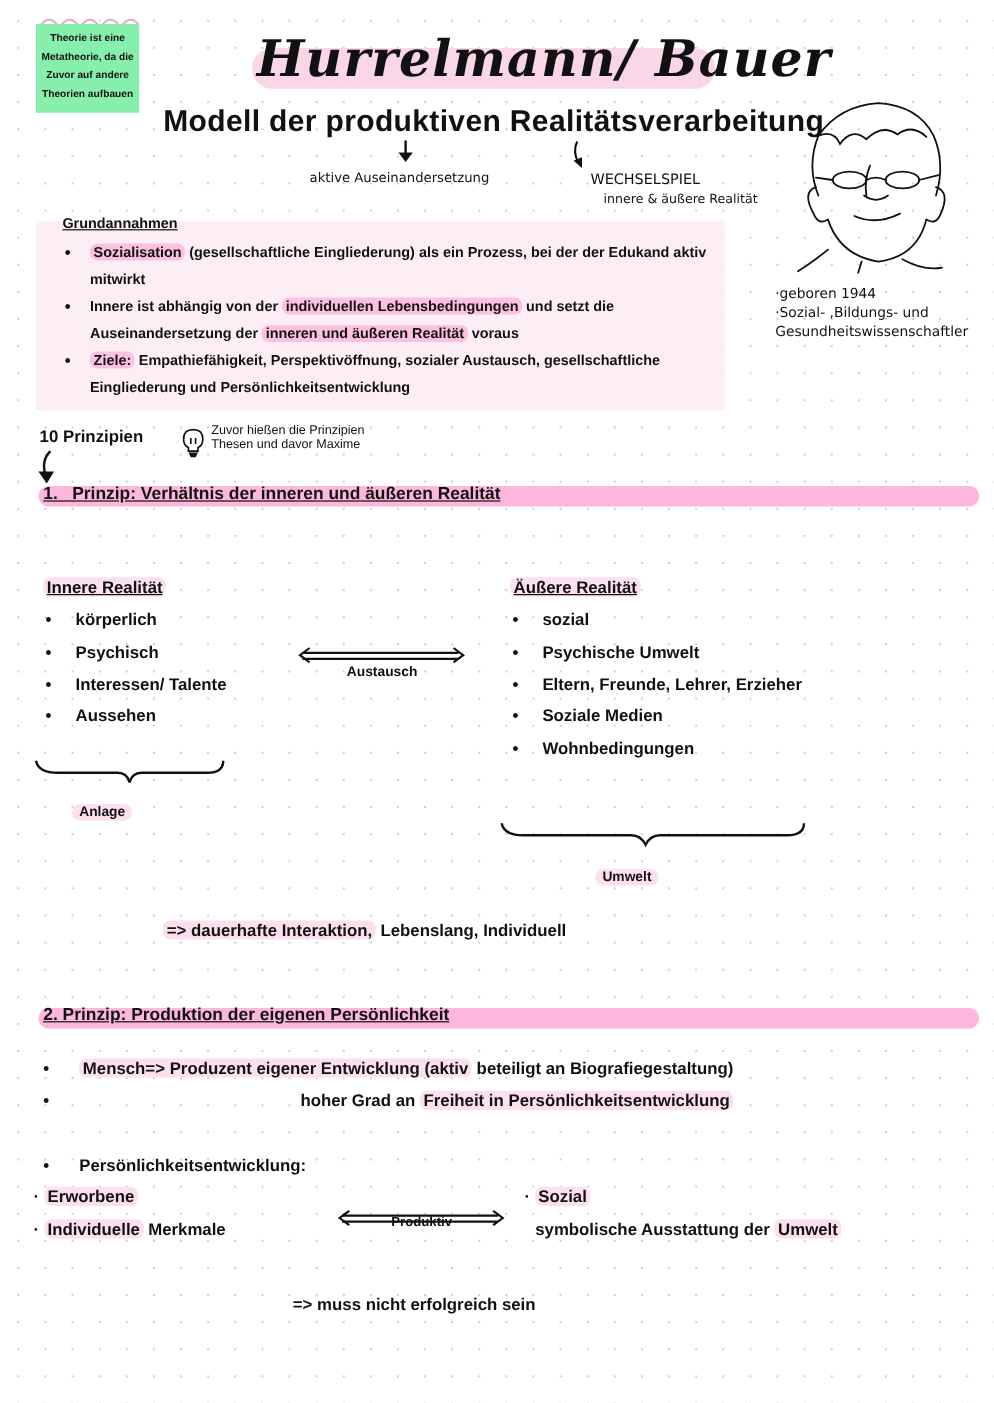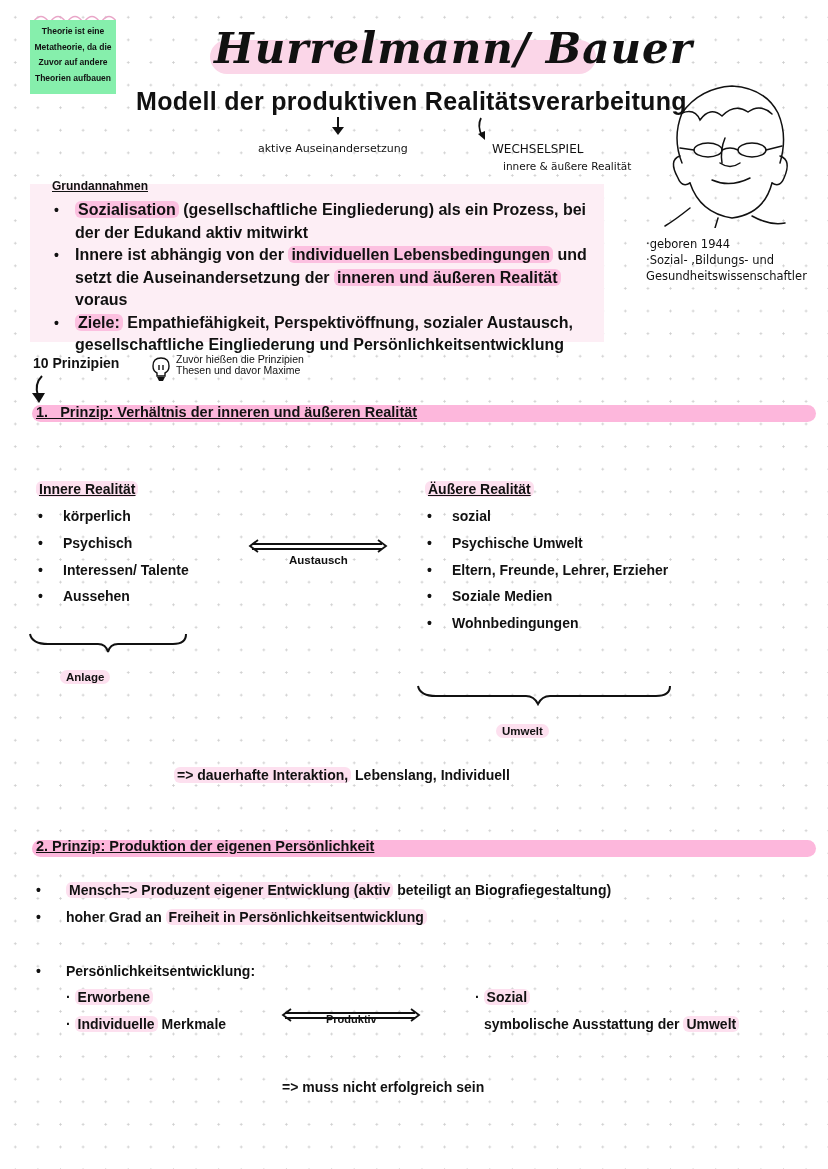--- a/index.html
+++ b/index.html
@@ -23,42 +23,42 @@
 
   .title-hl { left:210px; top:40px; width:386px; height:34px; background:#fbd6e8; border-radius:18px; }
   .title { left:214px; top:24px; font-family:"DejaVu Serif", serif; font-style:italic; font-weight:bold;
            font-size:42px; letter-spacing:1px;text-align:right; }
   .subtitle { left:136px; top:87px; font-size:25px; font-weight:bold; letter-spacing:0.3px; }
   .small-hand { font-family:"DejaVu Sans", sans-serif; font-size:11px; }
 
   .grund-box { left:30px; top:184px; width:574px; height:158px; background:#fdeef5; }
   .grund-title { left:52px; top:179px; font-size:12px; font-weight:bold; text-decoration:underline; }
   .grund-list { left:52px; top:199px; width:552px; margin:0; padding:0; list-style:none;
-                font-size:16px; font-weight:bold; line-height:22.5px; }
+                font-size:12px; font-weight:bold; line-height:22.5px; }
   .grund-list li { position:relative; padding-left:23px; }
   .grund-list li::before { content:"•"; position:absolute; left:2px; font-size:14px; }
 
   .bio { left:646px; top:236px; font-family:"DejaVu Sans", sans-serif; font-size:11.5px; line-height:16px; }
 
   .prinz-label { left:33px; top:355px; font-size:14px; font-weight:bold; }
   .bulb-note { left:176px; top:354px; font-size:10.5px; line-height:11px; }
 
   .bar { height:17px; background:#fdb7dc; border-radius:9px; }
   .heading { font-size:14.5px; font-weight:bold; text-decoration:underline; }
 
   .col-title { font-size:14px; font-weight:bold; text-decoration:underline; }
   .col-list { margin:0; padding:0; list-style:none; font-size:14px; font-weight:bold; line-height:26.8px; }
   .col-list li { position:relative; padding-left:27px; }
   .col-list li::before { content:"•"; position:absolute; left:2px; }
 
   .tag { font-size:11.5px; font-weight:bold; background:#fde0ef; border-radius:7px; padding:1px 6px; }
 
-  .line-text { font-size:14px; font-weight:bold;margin-left:38px; }
+  .line-text { font-size:14px; font-weight:bold; }
   .list2 { margin:0; padding:0; list-style:none; font-size:14px; font-weight:bold; line-height:27px; }
-  .list2 li { position:relative; padding-left:30px; }
+  .list2 li { position:relative; padding-left:30px;text-align:right; }
   .list2 li::before { content:"•"; position:absolute; left:0; }
 </style>
 </head>
 <body>
 
 <svg class="abs note-arcs" viewBox="0 0 84 10">
   <g fill="none" stroke="#e9a6c8" stroke-width="1.6">
     <path d="M2 9 Q9 0 16 9"></path>
       <path d="M19 9 Q26 0 33 9"></path>
       <path d="M36 9 Q43 0 50 9"></path>

